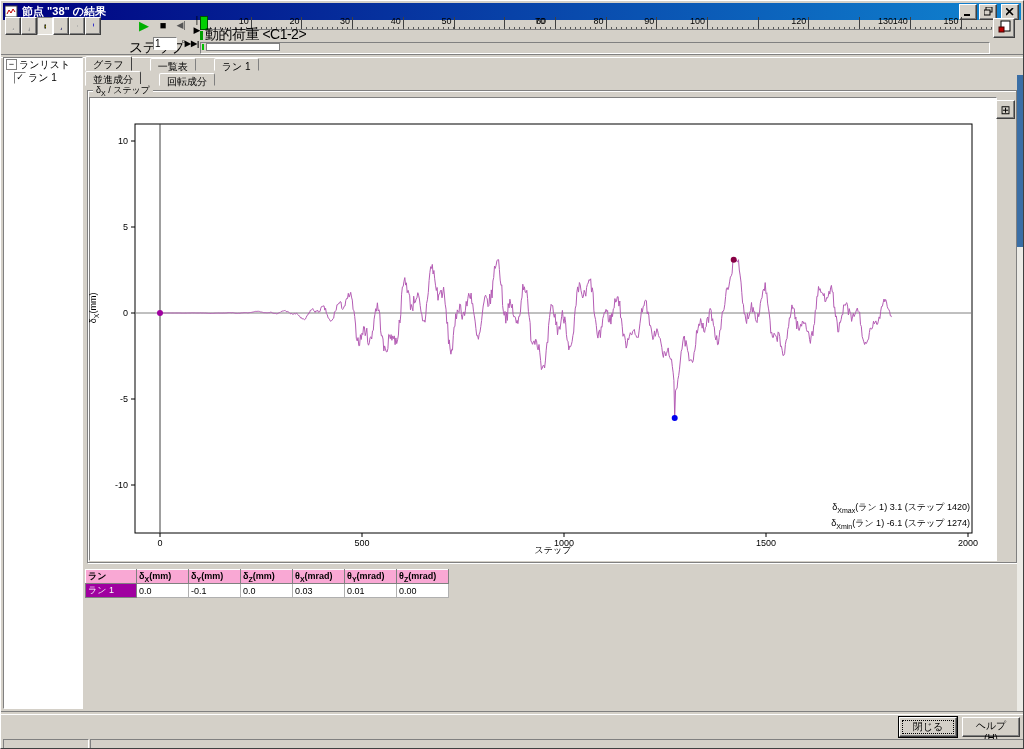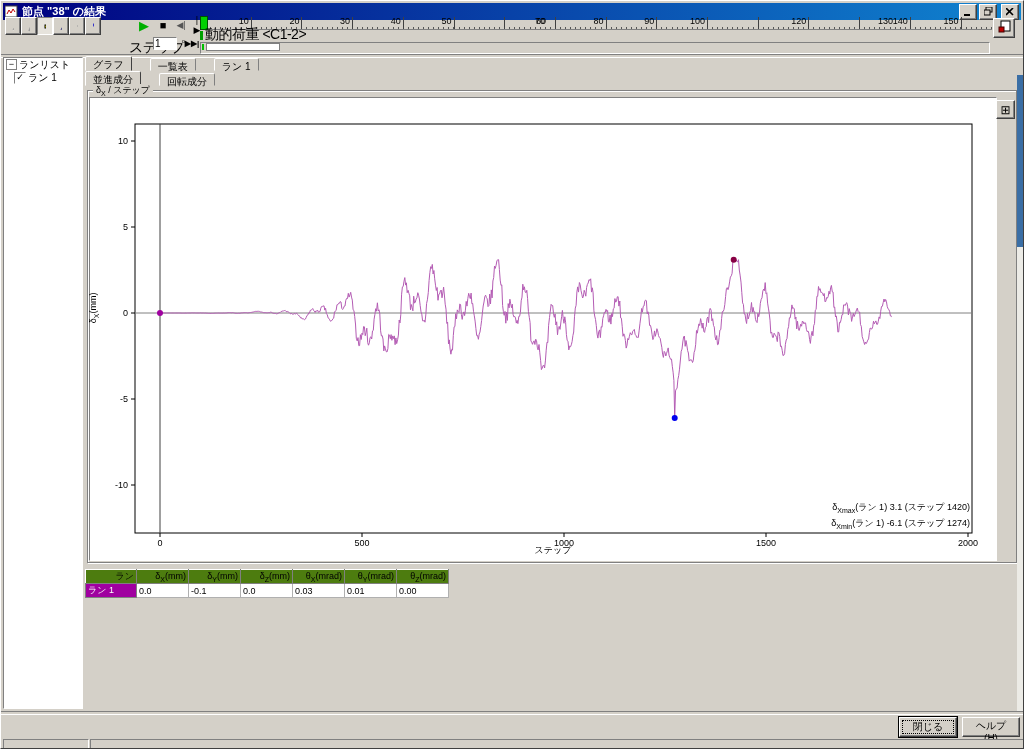--- a/index.html
+++ b/index.html
@@ -47,21 +47,21 @@
   .tick-label{position:absolute;font-size:9px;color:#000;}
   .ylab{width:30px;text-align:right;}
   .xlab{width:40px;text-align:center;}
   #y-title{position:absolute;left:-26px;top:204px;width:60px;text-align:center;font-size:9px;transform:rotate(-90deg);}
   #x-title{position:absolute;left:433px;top:446px;width:60px;text-align:center;font-size:9px;}
   #chart-annotations{position:absolute;right:26px;top:403px;text-align:right;font-size:9px;line-height:12px;}
   sub{font-size:7px;}
   #grid-btn{left:995px;top:99px;width:19px;height:19px;display:flex;align-items:center;justify-content:center;font-size:12px;}
   
   #result-table{left:84px;top:568px;border-collapse:collapse;font-size:9px;}
-  #result-table th{background:#4d7c0f;border:1px solid;border-color:#fff #808080 #808080 #fff;font-weight:normal;text-align:right;
+  #result-table th{background:#f9a8d4;border:1px solid;border-color:#fff #808080 #808080 #fff;font-weight:bold;text-align:left;
                    height:11px;padding:0 2px;box-sizing:border-box;}
   #result-table td{background:#fff;border:1px solid #b0b0b0;height:11px;padding:0 2px;box-sizing:border-box;}
   #result-table td.runname{color:#fff;border-color:#808080;}
   
   .pushbtn{font-size:10px;font-family:inherit;height:20px;width:58px;background:#d4d0c8;
            border:1px solid;border-color:#fff #404040 #404040 #fff;box-shadow:inset -1px -1px 0 #808080;}
   .pushbtn.default{box-shadow:0 0 0 1px #000, inset -1px -1px 0 #808080;outline:1px dotted #000;outline-offset:-4px;}
   .statuspanel{height:9px;border:1px solid;border-color:#808080 #fff #fff #808080;background:#d4d0c8;}
 </style>
 </head>

